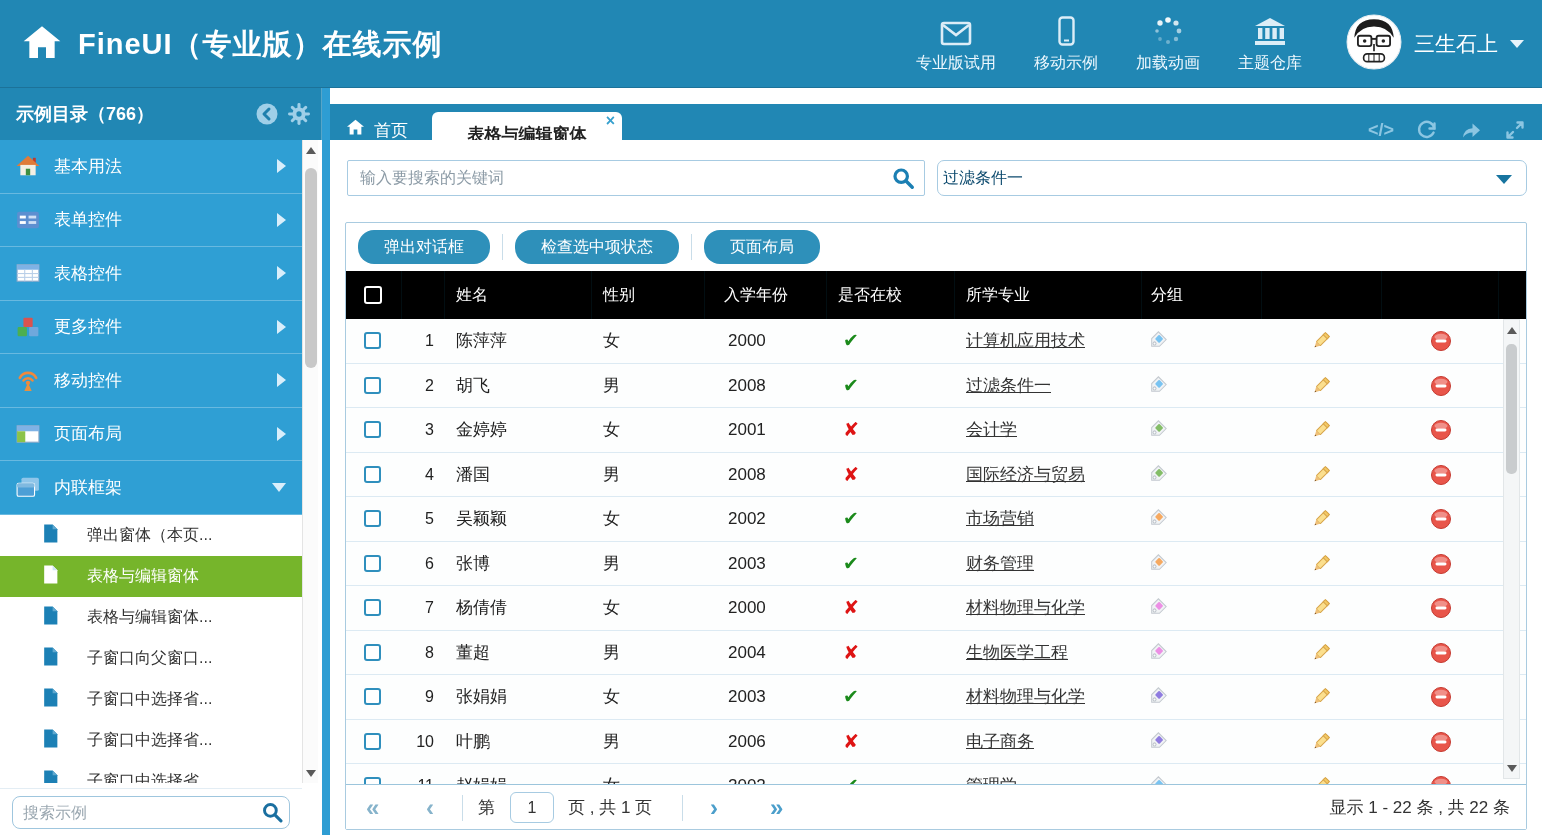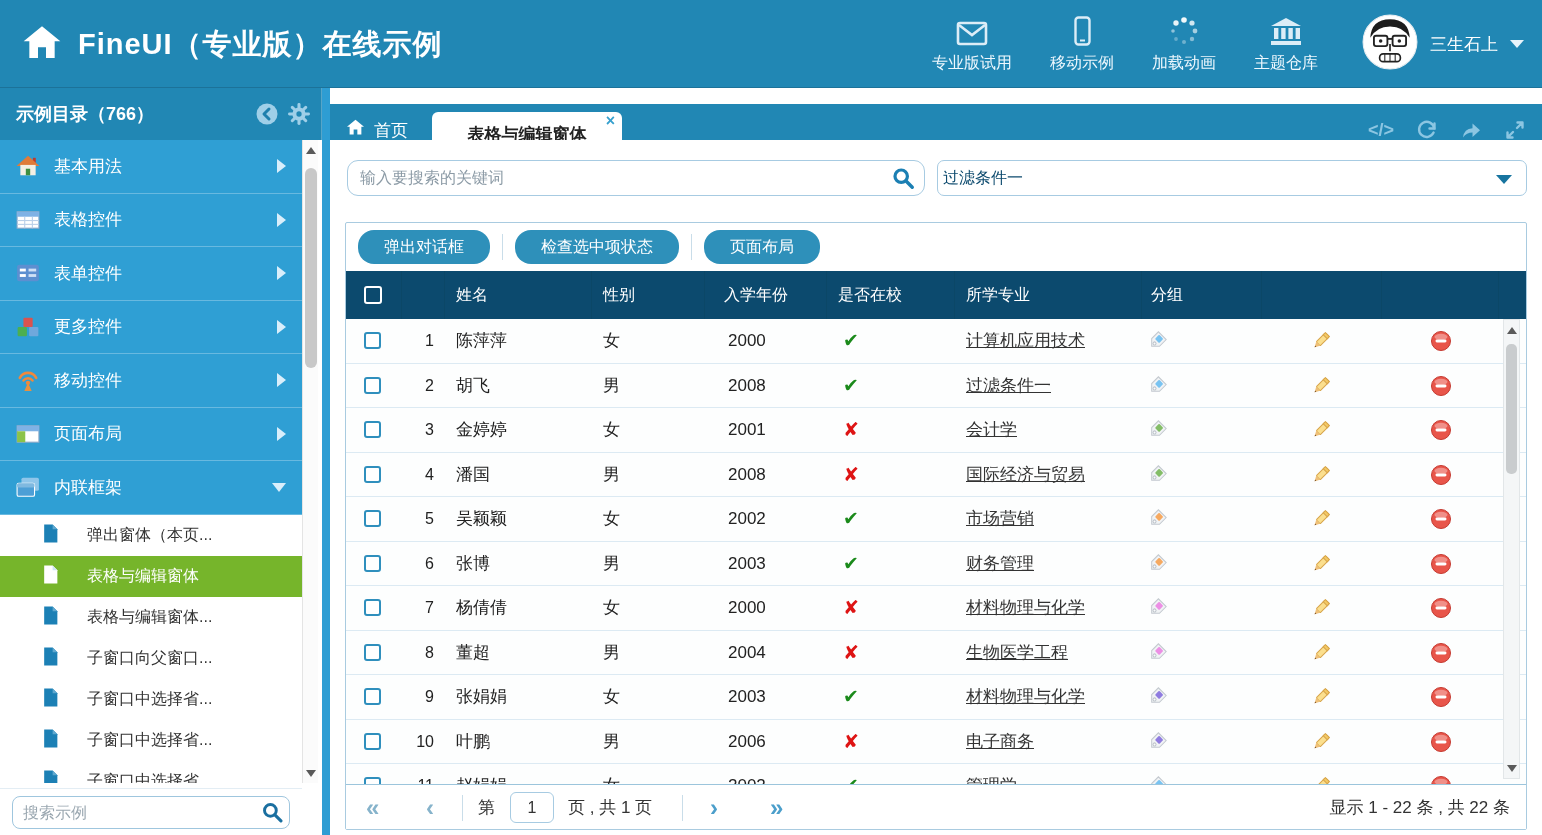--- a/index.html
+++ b/index.html
@@ -9,21 +9,21 @@
   
   .topbar { position:absolute; left:0; top:0; width:1542px; height:88px;
     background:#2187b4; border-bottom:1px solid rgba(0,0,0,.15); }
   .logo { position:absolute; left:22px; top:24px; display:flex; align-items:center; gap:16px; }
   .logo-title { color:#fff; font-size:29px; font-weight:bold; letter-spacing:1px; }
   .tb-right { position:absolute; right:18px; top:0; height:88px; display:flex; align-items:center; gap:38px; }
   .tb-item { display:flex; flex-direction:column; align-items:center; gap:7px; cursor:pointer; }
   .tb-item .ico { height:32px; display:flex; align-items:flex-end; }
   .tb-item .lbl { color:#eef8fe; font-size:16px; }
   .userbox { display:flex; align-items:center; gap:12px; margin-left:6px; cursor:pointer; }
-  .uname { color:#fff; font-size:17px; }
+  .uname { color:#fff; font-size:21px; }
   .caret-down-w { width:0; height:0; border-left:7px solid transparent; border-right:7px solid transparent; border-top:8px solid #e8f4fb; }
 
   
   .sidebar { position:absolute; left:0; top:88px; width:322px; bottom:0; background:#fff; overflow:hidden; }
   .sb-header { position:absolute; top:0; left:0; width:322px; height:52px; background:#2187b4; border-right:1px solid rgba(255,255,255,.25);}
   .sb-title { position:absolute; left:16px; top:14px; color:#fff; font-size:18px; font-weight:bold; }
   .sb-collapse { position:absolute; left:256px; top:15px; cursor:pointer; }
   .sb-gear { position:absolute; left:288px; top:15px; cursor:pointer; }
   .sb-menu { position:absolute; top:52px; left:0; width:302px; height:375px; background:#2f9fd4; }
   .mi { height:53.5px; border-bottom:1px solid rgba(255,255,255,.28); display:flex; align-items:center;
@@ -55,39 +55,39 @@
       color:#fff; font-size:17px; cursor:pointer; }
   .tab-active { position:absolute; left:102px; top:8px; width:190px; height:44px; background:#fff;
       border-radius:6px 6px 0 0; display:flex; align-items:center; justify-content:center;
       font-size:17px; font-weight:bold; color:#222; cursor:pointer; }
   .tab-close { position:absolute; top:1px; right:7px; color:#36a0ce; font-weight:bold; font-size:16px; cursor:pointer; line-height:16px;}
   .tb-icons { position:absolute; right:16px; top:0; height:52px; display:flex; align-items:center; gap:22px; }
   .tb-icons .ic { color:#8cc6e2; font-weight:bold; font-size:18px; cursor:pointer; display:flex; align-items:center; }
 
   .content { position:absolute; top:52px; left:0; right:0; bottom:0; background:#fff; }
   .kw-wrap { position:absolute; left:17px; top:20px; width:578px; height:36px; }
-  .kw-wrap input { width:100%; height:100%; border:1px solid #a7cbe2; border-radius:11px; padding:0 44px 0 12px;
+  .kw-wrap input { width:100%; height:100%; border:1px solid #a7cbe2; border-radius:2px; padding:0 44px 0 12px;
       font-size:16px; color:#333; outline:none; }
   .kw-wrap input::placeholder { color:#8c9ba6; }
   .kw-mag { position:absolute; right:10px; top:7px; cursor:pointer; }
   .filter { position:absolute; left:607px; top:20px; width:590px; height:36px; border:1px solid #a7cbe2;
       border-radius:7px; cursor:pointer; }
   .filter .val { position:absolute; left:5px; top:0; line-height:34px; font-size:16px; color:#0c4a6e;font-family:Liberation Serif, serif; }
   .filter .caret { position:absolute; right:14px; top:14px; width:0; height:0;
       border-left:8px solid transparent; border-right:8px solid transparent; border-top:9px solid #17749f; }
 
   .panel { position:absolute; left:15px; top:82px; width:1182px; height:608px; border:1px solid #a9cbe0;
       border-radius:2px; background:#fff; }
   .toolbar { position:absolute; top:0; left:0; right:0; height:48px; display:flex; align-items:center;
       padding-left:12px; gap:12px; }
   .btn { height:34px; background:#2e90ba; color:#fff; font-size:16px; border:none; border-radius:16px;
       padding:0 26px; display:flex; align-items:center; cursor:pointer; font-family:inherit; }
   .vsep { width:1px; height:26px; background:#c9dde9; }
 
-  .thead { position:absolute; top:48px; left:0; right:0; height:48px; background:#0c4a6e; }
+  .thead { position:absolute; top:48px; left:0; right:0; height:48px; background:#000000; }
   .th { position:absolute; top:0; line-height:48px; color:#fff; font-size:16px; }
   .colsep { position:absolute; top:0; width:1px; height:48px; background:rgba(9,62,82,.22); }
   .hcb { position:absolute; left:18px; top:15px; width:18px; height:18px; border:2px solid #fff; border-radius:3px; cursor:pointer; }
 
   .tbody { position:absolute; top:96px; left:0; right:0; bottom:45px; overflow:hidden; }
   .trow { height:44.5px; border-bottom:1px solid #dceaf3; position:relative; background:#fdfefe; }
   .cb { position:absolute; left:18px; top:13px; width:17px; height:17px; border:2px solid #2f8fbd; border-radius:3px;
       background:#fff; cursor:pointer; }
   .c-num   { position:absolute; left:55px; width:33px; text-align:right; line-height:44.5px; font-size:16px; color:#222; }
   .c-name  { position:absolute; left:110px; line-height:44.5px; font-size:17px; color:#222; }
@@ -233,42 +233,42 @@
             <rect x="4" y="10" width="14" height="9.5" fill="#f4efe4"></rect>
             <rect x="9" y="13.5" width="4" height="6" fill="#3e8e41"></rect>
           </svg>
       </span>
       <span class="mlabel">基本用法</span>
       <span class="tri-right"></span>
     </div>
     <div class="mi">
       <span class="mico">
         <svg width="24" height="24" viewBox="0 0 22 22">
+            <rect x="1" y="3.5" width="20" height="15" rx="2" fill="#5d8fd0"></rect>
+            <rect x="3.5" y="7" width="5.5" height="2.6" fill="#fff"></rect>
+            <rect x="3.5" y="12" width="5.5" height="2.6" fill="#fff"></rect>
+            <rect x="11.5" y="7" width="7" height="2.6" fill="#cfe0f5"></rect>
+            <rect x="11.5" y="12" width="7" height="2.6" fill="#cfe0f5"></rect>
+          </svg>
+      </span>
+      <span class="mlabel">表单控件</span>
+      <span class="tri-right"></span>
+    </div>
+    <div class="mi">
+      <span class="mico">
+        <svg width="24" height="24" viewBox="0 0 22 22">
             <rect x="1" y="3.5" width="20" height="15" fill="#fff" stroke="#8aa8c8"></rect>
             <rect x="1" y="3.5" width="20" height="4.5" fill="#7fb2e5"></rect>
             <line x1="8" y1="8" x2="8" y2="18.5" stroke="#b9cfe8"></line>
             <line x1="15" y1="8" x2="15" y2="18.5" stroke="#b9cfe8"></line>
             <line x1="1" y1="11.5" x2="21" y2="11.5" stroke="#b9cfe8"></line>
             <line x1="1" y1="15" x2="21" y2="15" stroke="#b9cfe8"></line>
           </svg>
       </span>
       <span class="mlabel">表格控件</span>
-      <span class="tri-right"></span>
-    </div>
-    <div class="mi">
-      <span class="mico">
-        <svg width="24" height="24" viewBox="0 0 22 22">
-            <rect x="1" y="3.5" width="20" height="15" rx="2" fill="#5d8fd0"></rect>
-            <rect x="3.5" y="7" width="5.5" height="2.6" fill="#fff"></rect>
-            <rect x="3.5" y="12" width="5.5" height="2.6" fill="#fff"></rect>
-            <rect x="11.5" y="7" width="7" height="2.6" fill="#cfe0f5"></rect>
-            <rect x="11.5" y="12" width="7" height="2.6" fill="#cfe0f5"></rect>
-          </svg>
-      </span>
-      <span class="mlabel">表单控件</span>
       <span class="tri-right"></span>
     </div>
     <div class="mi">
       <span class="mico">
         <svg width="24" height="24" viewBox="0 0 22 22">
             <rect x="1.5" y="11" width="8.5" height="8.5" rx="1" fill="#4caf50"></rect>
             <rect x="12" y="11" width="8.5" height="8.5" rx="1" fill="#6fa8dc"></rect>
             <rect x="6.8" y="2.5" width="8.5" height="8.5" rx="1" fill="#d9534f"></rect>
           </svg>
       </span>

